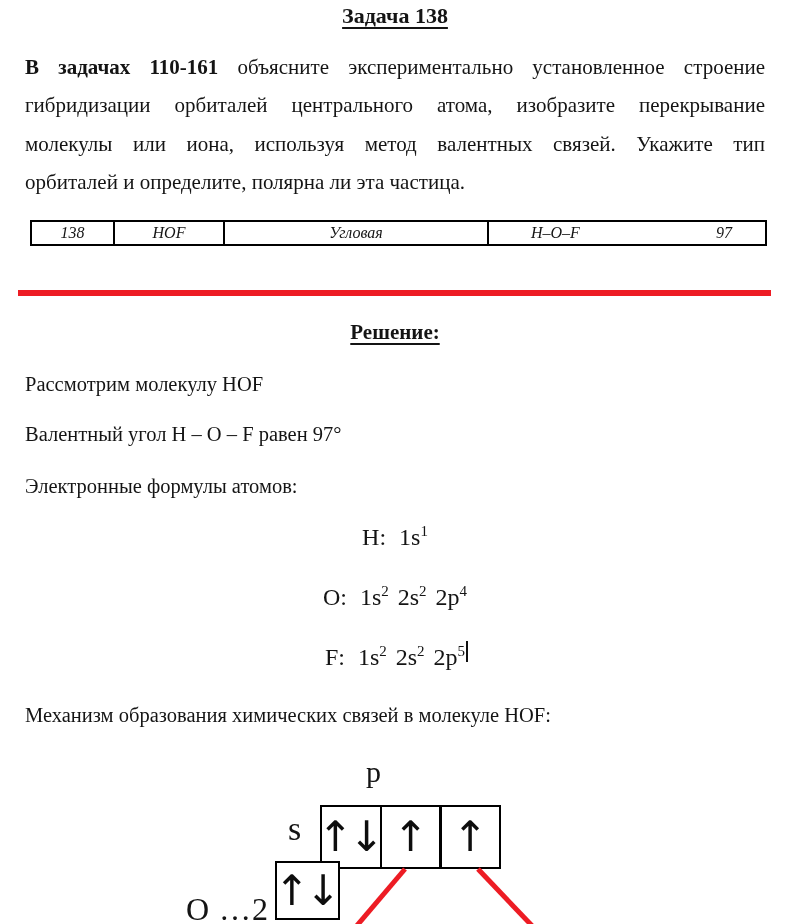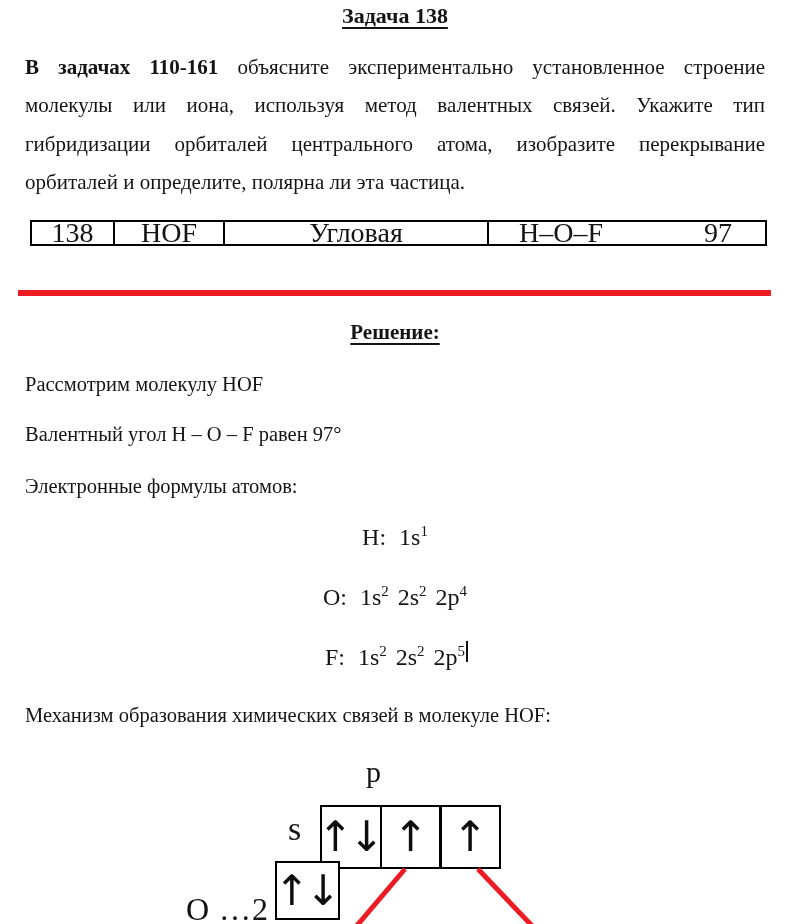--- a/index.html
+++ b/index.html
@@ -31,22 +31,22 @@
   .intro-line.last { text-align-last: auto; white-space: normal; }
   .intro-bold { font-weight: bold; }
 
   
   .data-table-wrap { top: 220px; left: 30px; }
   table.data-table { border-collapse: collapse; table-layout: fixed; width: 735px; }
   table.data-table th, table.data-table td {
     border: 2px solid #000; padding: 0; text-align: center; vertical-align: middle;
   }
   table.data-table th { height: 43px; font-weight: normal; font-size: 19px; line-height: 21px; }
-  table.data-table td { height: 22px; font-size: 28px; line-height: 22px; }
-  .angle-cell-inner { display: flex; justify-content: space-between; padding: 0 33px 0 30px; }
+  table.data-table td { height: 22px; font-size: 16px; line-height: 22px; font-style: italic; }
+  .angle-cell-inner { display: flex; justify-content: space-between; padding: 0 33px 0 42px; }
   .table-accent-underline {
     top: 290px; left: 18px; width: 753px; height: 6px;
     background: var(--accent-red);
   }
 
   
   .sol-p { left: 25px; font-size: 20.5px; }
   .sol-p1 { top: 373px; text-align: center; }
   .sol-p2 { top: 423px; }
   .sol-p3 { top: 475px; }
@@ -91,22 +91,22 @@
 </style>
 </head>
 <body>
 
 <div id="page">
 
   <div class="abs centered doc-title">Задача 138</div>
 
   <div class="abs intro">
     <div class="intro-line"><span class="intro-bold">В задачах 110-161</span><span> объясните экспериментально установленное строение</span></div>
+    <div class="intro-line">гибридизации орбиталей центрального атома, изобразите перекрывание</div>
     <div class="intro-line">молекулы или иона, используя метод валентных связей. Укажите тип</div>
-    <div class="intro-line">гибридизации орбиталей центрального атома, изобразите перекрывание</div>
     <div class="intro-line last">орбиталей и определите, полярна ли эта частица.</div>
   </div>
 
   <div class="abs data-table-wrap">
     <table class="data-table">
       <colgroup>
           <col style="width:83px">
           <col style="width:110px">
           <col style="width:264px">
           <col style="width:278px">

